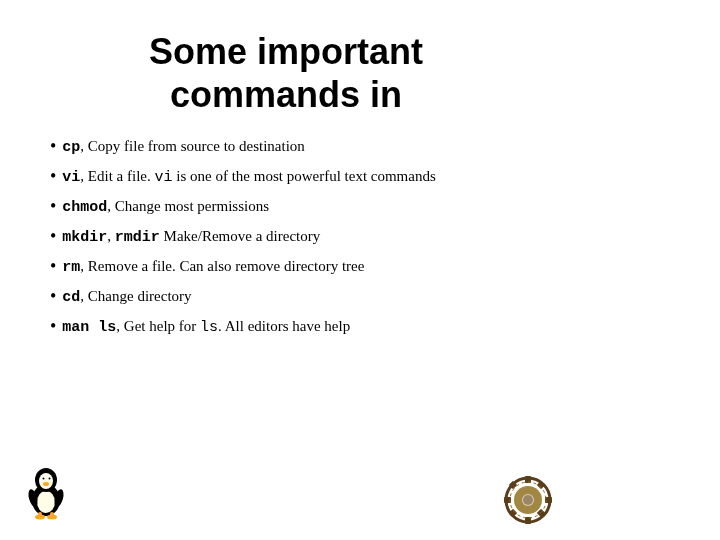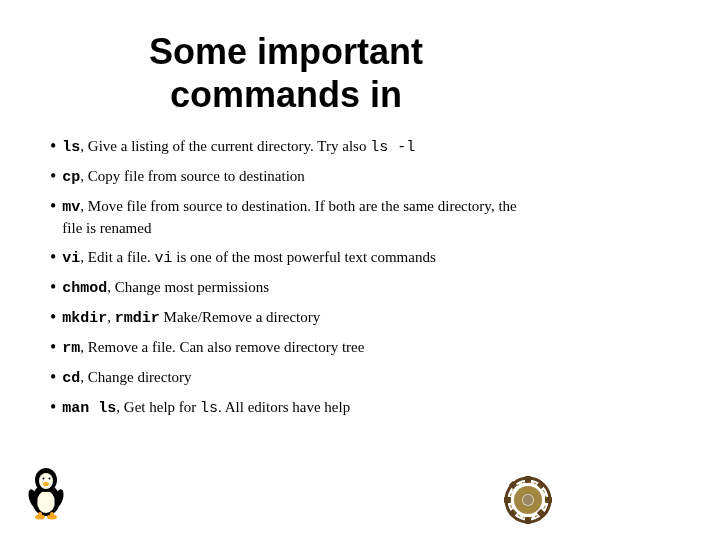--- a/index.html
+++ b/index.html
@@ -87,37 +87,27 @@
 <body>
 
 <div class="slide">
 
   <div class="title">
     <span>Some important commands in</span><br>
   </div>
 
   <ul class="bullet-list">
 
-    <li>
-      <span style="display:inline;">
-        <span class="cmd bold-label">ls</span><span>, </span><span>Give a listing of the current directory. Try also </span><span class="inline-code">ls  -l</span>
-      </span>
-    </li>
 
     <li>
       <span style="display:inline;">
         <span class="cmd bold-label">cp</span><span>, </span><span>Copy file from source to destination</span>
       </span>
     </li>
 
-    <li>
-      <span style="display:inline;">
-        <span class="cmd bold-label">mv</span><span>, </span><span>Move file from source to destination. If both are the same directory, the file is renamed</span>
-      </span>
-    </li>
 
     <li>
       <span style="display:inline;">
         <span class="cmd bold-label">vi</span><span>, </span><span>Edit a file. </span><span class="inline-code">vi</span><span> is one of the most powerful text commands</span>
       </span>
     </li>
 
     <li>
       <span style="display:inline;">
         <span class="cmd bold-label">chmod</span><span>, </span><span>Change most permissions</span>

